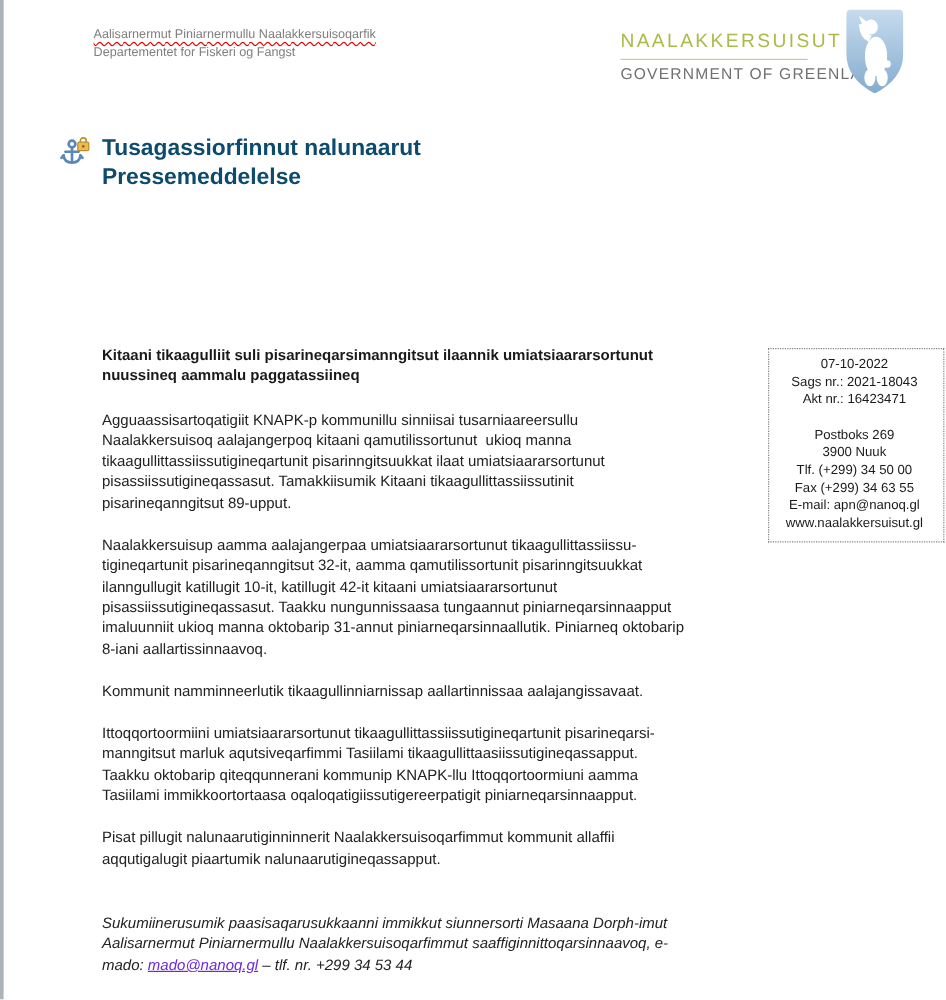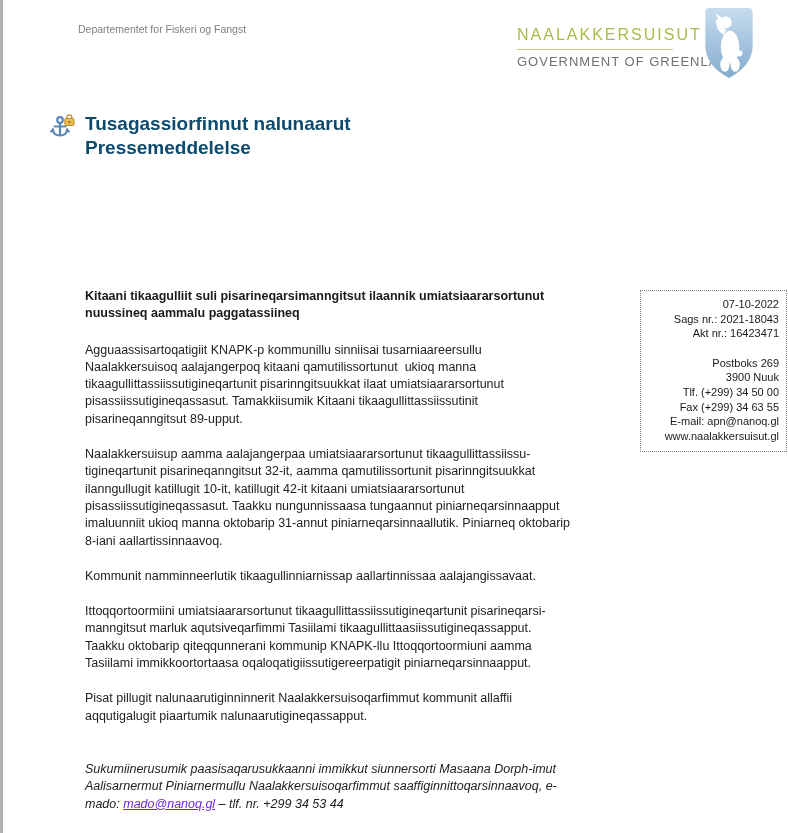--- a/index.html
+++ b/index.html
@@ -22,39 +22,40 @@
   .shield{position:absolute;left:702px;top:8px;}
   
   .anchor-wrap{position:absolute;left:47px;top:114px;width:26px;height:25px;}
   
   .title{position:absolute;left:82px;top:112px;margin:0;font-size:19px;line-height:24px;
          font-weight:bold;color:#0c4a6e;white-space:pre-line;}
   
   .infobox{
     position:absolute;left:637px;top:290px;width:147px;box-sizing:border-box;
     border:1px dotted #808080;padding:6px 7px 8px 4px;
-    text-align:right;font-size:11px;line-height:14.6px;color:#1a1a1a;
+    text-align:center;font-size:11px;line-height:14.6px;color:#1a1a1a;
   }
   .infobox-gap{height:15px;}
   
   .content{position:absolute;left:82px;top:288px;width:560px;font-size:12.5px;line-height:17.3px;color:#222;}
   .heading{margin:0 0 19px 0;font-size:12.5px;line-height:17.3px;font-weight:bold;color:#1a1a1a;white-space:pre;}
   .para{margin:0 0 18px 0;white-space:pre;}
   .para:last-child{margin-bottom:0;}
   
   .footer{position:absolute;left:82px;top:761px;width:580px;font-size:12.5px;line-height:17.3px;
           font-style:italic;color:#222;}
   .email-link{color:#6d28d9;text-decoration:underline;cursor:pointer;}
 </style>
 </head>
 <body>
 
 <div class="page">
 
   <div class="dept">
+    <div class="dept-misspell">Aalisarnermut Piniarnermullu Naalakkersuisoqarfik</div>
     <div>Departementet for Fiskeri og Fangst</div>
   </div>
 
   <div class="logo">
     <div class="logo-name">NAALAKKERSUISUT</div>
     <div class="logo-rule"></div>
     <div class="logo-sub">GOVERNMENT OF GREENLAND</div>
   </div>
 
   <div class="shield">

